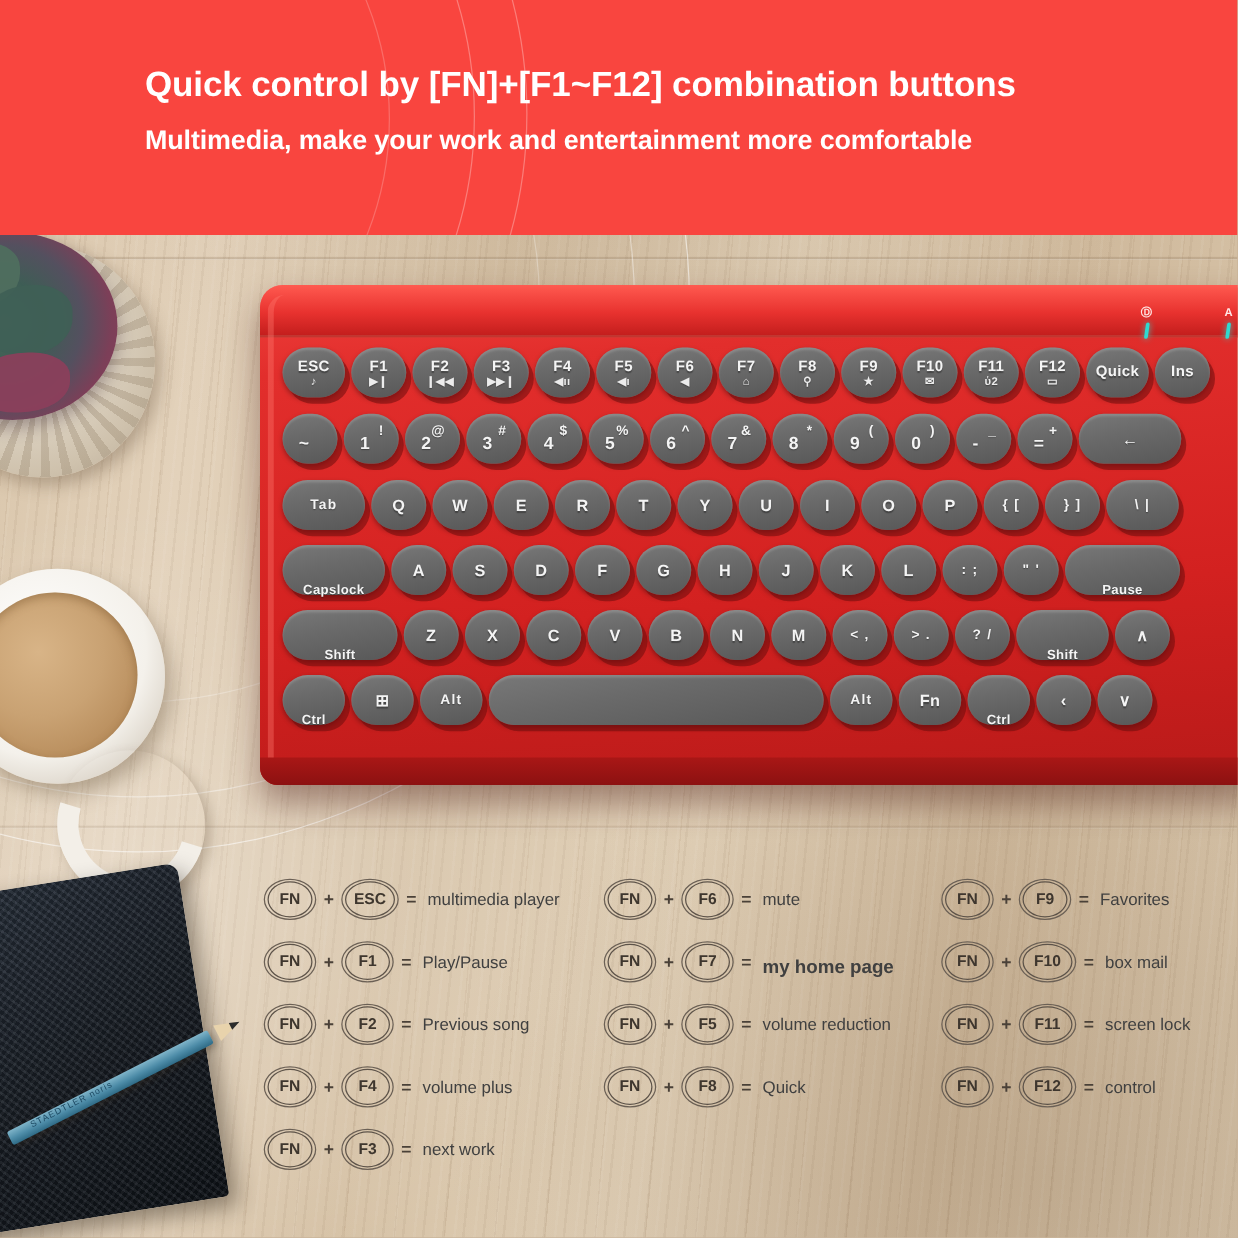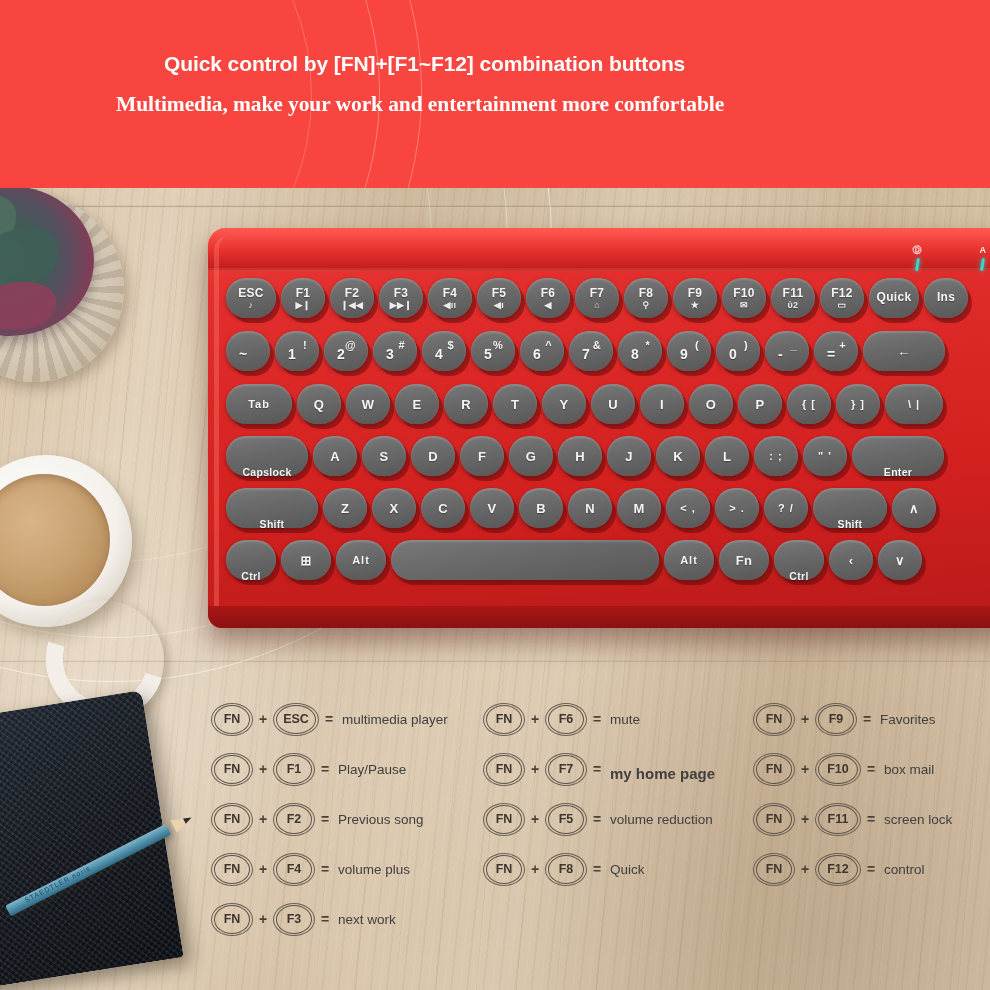--- a/index.html
+++ b/index.html
@@ -45,22 +45,22 @@
     position:absolute;left:0;top:0;width:990px;height:188px;
     background:#f9453f;overflow:hidden;
   }
   .banner .bring{position:absolute;border:1px solid rgba(255,255,255,0.30);border-radius:50%;}
   .banner-inner{position:relative;z-index:3;padding:34px 0 0 116px;}
   .headline{
     color:#ffffff;font-size:41px;font-weight:700;letter-spacing:-0.4px;
     line-height:1.0;display:flex;align-items:center;gap:14px;
   }
   .dl-icon{display:inline-flex;width:34px;height:34px;align-items:center;justify-content:center;}
-  .sub1{color:#fff;font-size:21px;font-weight:700;margin-top:18px;letter-spacing:-0.1px;margin-left:48px;}
-  .sub2{color:#fff;font-size:21.5px;font-weight:700;margin-top:16px;letter-spacing:-0.1px;font-family:Liberation Serif, serif;}
+  .sub1{color:#fff;font-size:28px;font-weight:700;margin-top:18px;letter-spacing:-0.1px;}
+  .sub2{color:#fff;font-size:21.5px;font-weight:700;margin-top:16px;letter-spacing:-0.1px;}
 
   
   .basket{
     position:absolute;left:-56px;top:196px;width:180px;height:186px;border-radius:50%;
     background:radial-gradient(circle at 40% 40%,#f2ece2,#cfc2ad 70%,#b6a894);
     box-shadow:4px 6px 14px rgba(90,70,48,.35);
     overflow:hidden;
   }
   .basket:after{
     content:"";position:absolute;inset:0;border-radius:50%;
@@ -451,21 +451,21 @@
           <div class="key w44">
             <span class="main">L</span>
           </div>
           <div class="key w44">
             <span class="main dual">: ;</span>
           </div>
           <div class="key w44">
             <span class="main dual">" '</span>
           </div>
           <div class="key w92 wide">
-            <span class="main small">Enter</span>
+            <span class="main small">Pause</span>
           </div>
         </div>
         <div class="krow" style="top: 212px;">
           <div class="key w92 wide">
             <span class="main small">Shift</span>
           </div>
           <div class="key w44">
             <span class="main">Z</span>
           </div>
           <div class="key w44">

